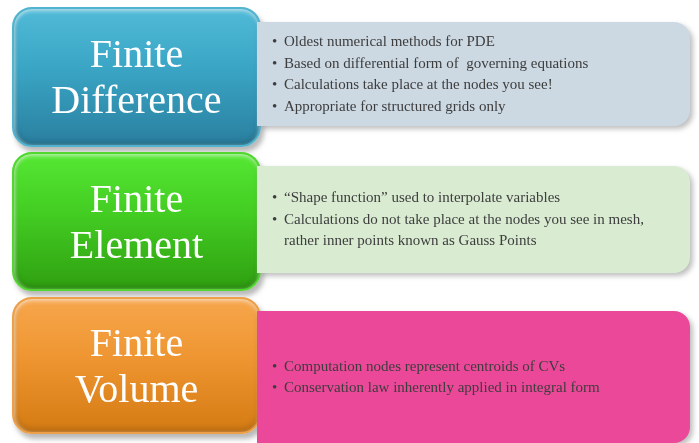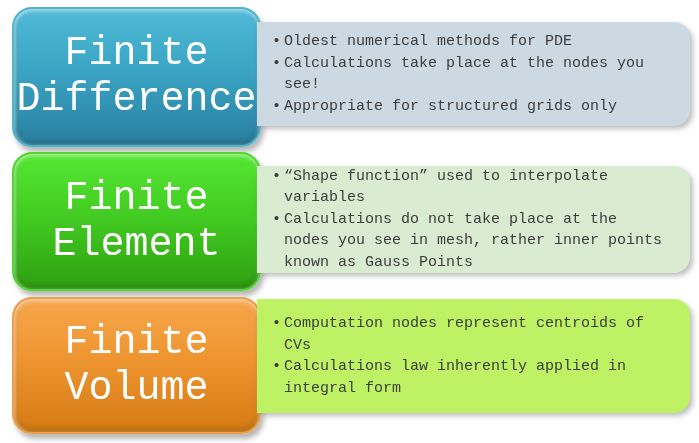--- a/index.html
+++ b/index.html
@@ -1,20 +1,20 @@
 <!DOCTYPE html>
 <html><head>
 <meta charset="utf-8">
 <style>
   html,body{margin:0;padding:0;background:#ffffff;}
   #slide{
     position:relative;
     width:699px;height:443px;
     background:#ffffff;
-    font-family:Liberation Mono, monospace;
+    font-family:Liberation Serif, serif;
     overflow:hidden;
   }
   .row{position:absolute;left:0;top:0;width:699px;}
   .box{
     position:absolute;
     left:12px;width:245px;
     border-radius:20px;
     display:flex;align-items:center;justify-content:center;
     color:#ffffff;
     font-size:40px;line-height:46px;
@@ -44,21 +44,21 @@
     position:absolute;
     left:257px;width:433px;
     border-radius:0 16px 16px 0;
     box-shadow:3px 3px 5px rgba(130,130,130,0.5);
     display:flex;flex-direction:column;justify-content:center;
     box-sizing:border-box;
     padding:6px 20px 6px 14px;
   }
   .panel-fd{top:22px;height:104px;background:#ccd9e3;}
   .panel-fe{top:166px;height:107px;background:#d9ecd2;}
-  .panel-fv{top:299px;height:114px;background:#bef264;}
+  .panel-fv{top:311px;height:132px;background:#ec4899;}
   ul.bullets{
     margin:0;padding:0;list-style:none;
     font-size:15px;line-height:21.5px;color:#3d3d3d;
   }
   ul.bullets li{
     position:relative;
     padding-left:13px;
   }
   ul.bullets li::before{
     content:"\2022";
@@ -71,20 +71,21 @@
 <body>
 
 <div id="slide">
 
   <div class="row">
     <div class="box box-fd">Finite
 Difference</div>
     <div class="panel panel-fd">
       <ul class="bullets">
         <li><span>Oldest numerical methods for PDE</span></li>
+        <li><span>Based on differential form of  governing equations</span></li>
         <li><span>Calculations take place at the nodes you see!</span></li>
         <li><span>Appropriate for structured grids only</span></li>
       </ul>
     </div>
   </div>
 
   <div class="row">
     <div class="box box-fe">Finite
 Element</div>
     <div class="panel panel-fe">
@@ -94,18 +95,18 @@
       </ul>
     </div>
   </div>
 
   <div class="row">
     <div class="box box-fv">Finite
 Volume</div>
     <div class="panel panel-fv">
       <ul class="bullets">
         <li><span>Computation nodes represent centroids of CVs</span></li>
-        <li><span>Calculations law inherently applied in integral form</span></li>
+        <li><span>Conservation law inherently applied in integral form</span></li>
       </ul>
     </div>
   </div>
 
 </div>
 
 </body></html>

